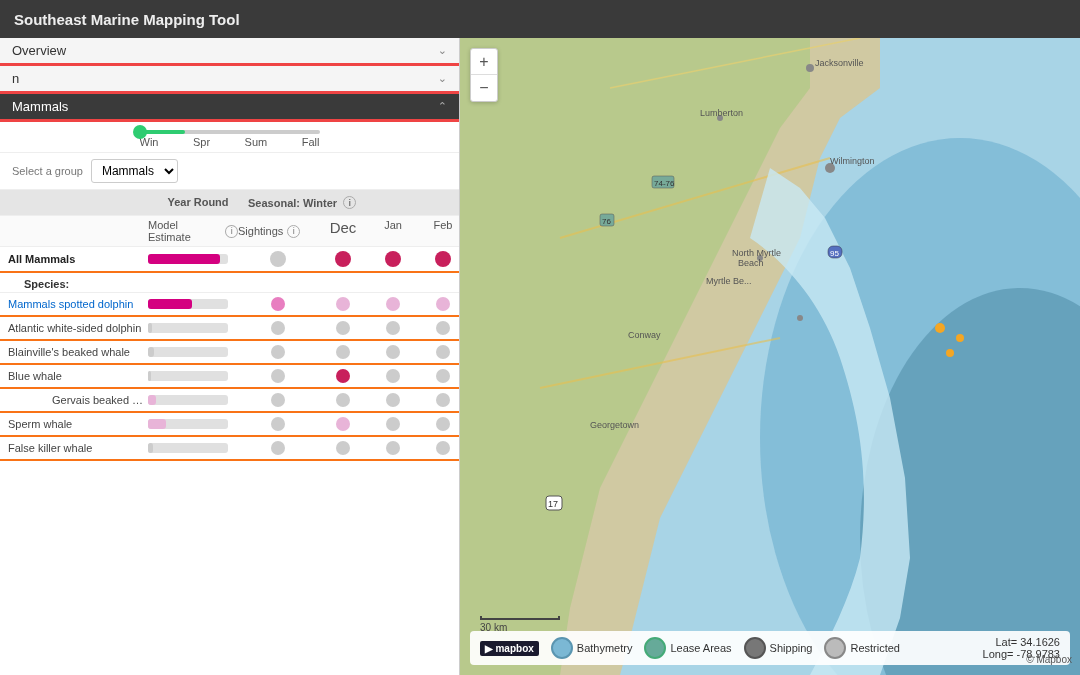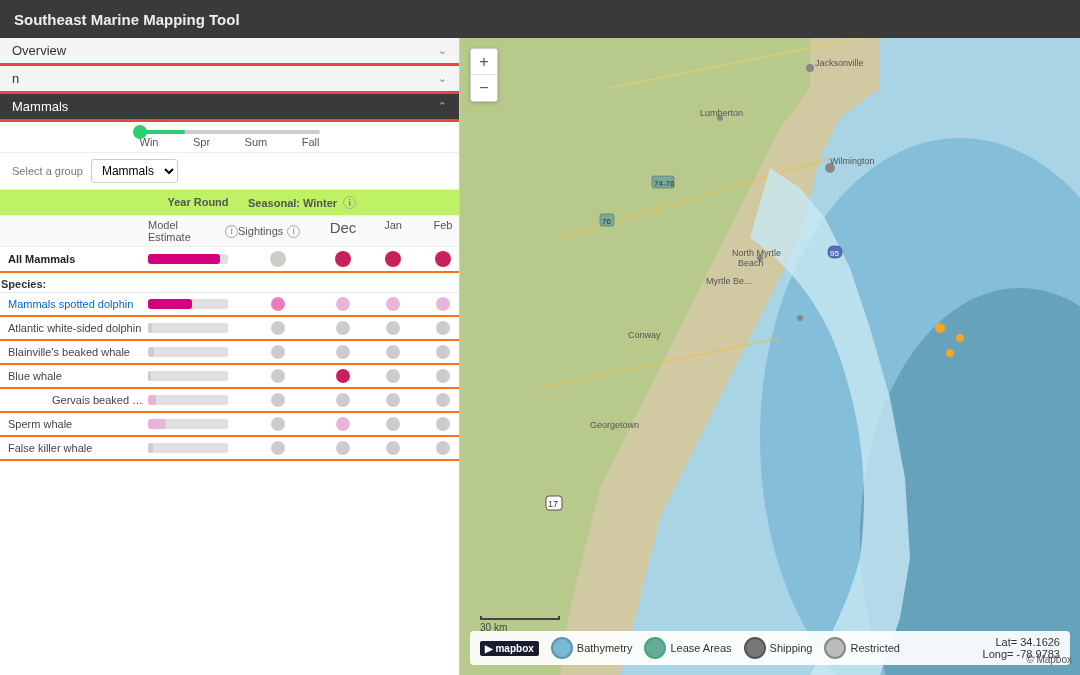--- a/index.html
+++ b/index.html
@@ -125,21 +125,21 @@
       flex: 1;
       overflow-y: auto;
       font-size: 12px;
     }
 
     #table-header {
       display: grid;
       grid-template-columns: 140px 100px 80px 50px 50px 50px;
       padding: 6px 8px;
       border-bottom: 1px solid #eee;
-      background: #bef264;
+      background: #e5e5e5;
       font-size: 11px;
       color: #555;
       font-weight: bold;
       position: sticky;
       top: 0;
       z-index: 1;
     }
 
     .th-year { grid-column: 2; text-align: center; }
 
@@ -335,21 +335,21 @@
       position: absolute;
       bottom: 10px;
       right: 8px;
       font-size: 10px;
       color: #555;
       margin-top: 39px;
     }
 
     
     .species-section-label {
-      padding: 5px 8px 2px 1px;
+      padding: 5px 8px 2px 24px;
       font-size: 11px;
       font-weight: bold;
       color: #333;
       border-bottom: 1px solid #eee;
     }
   </style>
 </head>
 <body>
 
 <div id="app">

